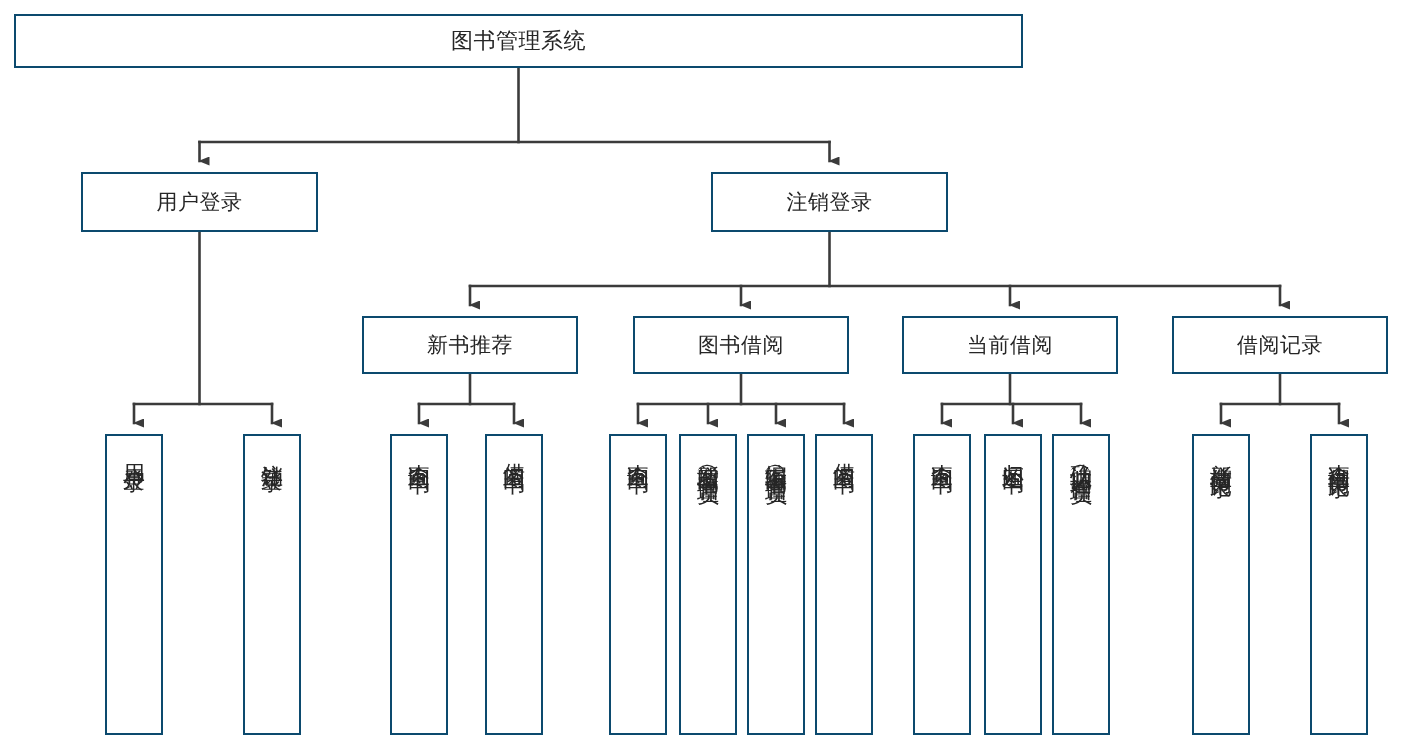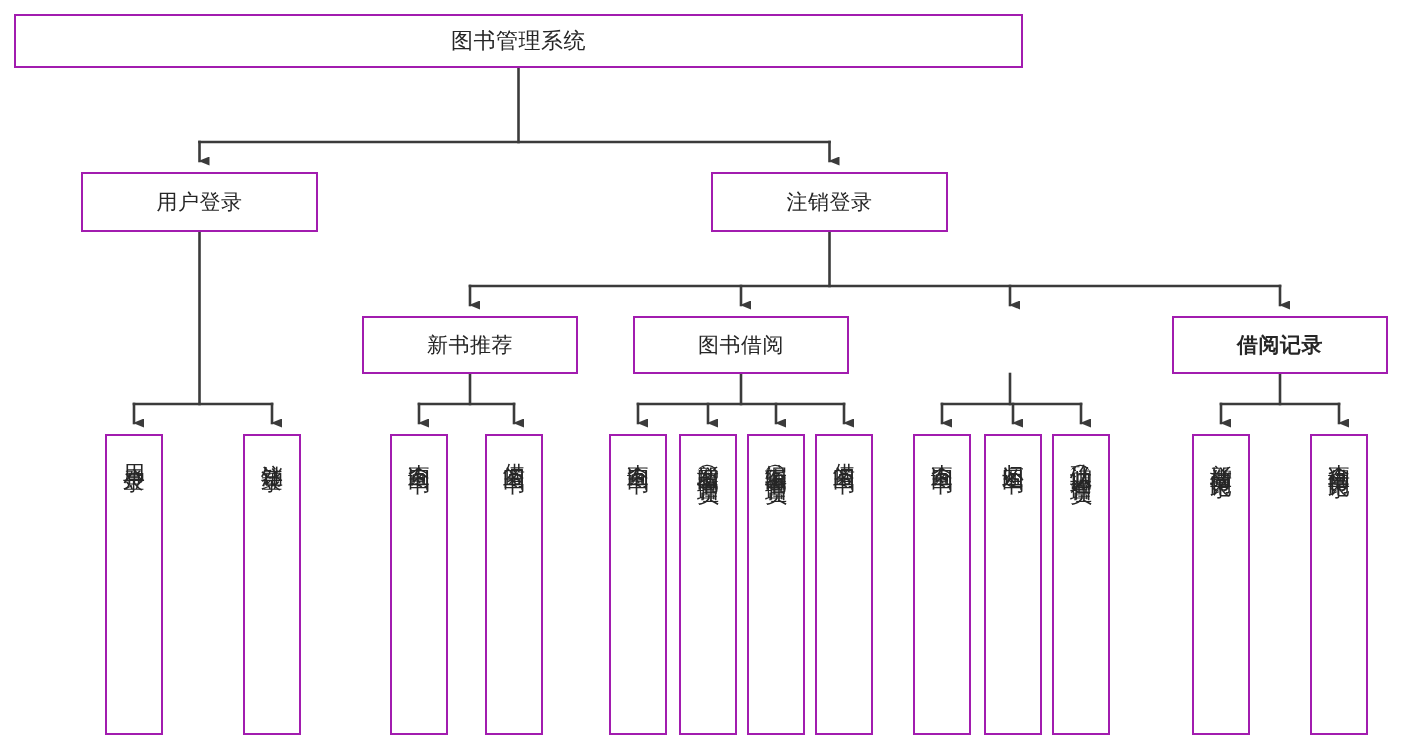--- a/index.html
+++ b/index.html
@@ -24,21 +24,21 @@
     position: absolute;
     left: 0;
     top: 0;
     width: 1405px;
     height: 747px;
     pointer-events: none;
   }
   .node {
     position: absolute;
     box-sizing: border-box;
-    border: 2px solid #a21caf;
+    border: 2px solid #0c4a6e;
     background: #ffffff;
     display: flex;
     align-items: center;
     justify-content: center;
     color: #262626;
   }
   .node .node-label {
     display: block;
     text-align: center;
     line-height: 1.08;
@@ -134,21 +134,24 @@
   <div class="node h" style="left:711px; top:172px; width:237px; height:60px;">
     <span class="node-label">注销登录</span>
   </div>
 
   <div class="node h" style="left:633px; top:316px; width:216px; height:58px;">
     <span class="node-label">图书借阅</span>
   </div>
   <div class="node h" style="left:362px; top:316px; width:216px; height:58px;">
     <span class="node-label">新书推荐</span>
   </div>
-  <div class="node h" style="left:1172px; top:316px; width:216px; height:58px;font-weight:bold;">
+  <div class="node h" style="left:902px; top:316px; width:216px; height:58px;">
+    <span class="node-label">当前借阅</span>
+  </div>
+  <div class="node h" style="left:1172px; top:316px; width:216px; height:58px;">
     <span class="node-label">借阅记录</span>
   </div>
 
   <div class="node v" style="left:105px; top:434px; width:58px; height:301px;">
     <span class="node-label">用户登录</span>
   </div>
   <div class="node v" style="left:243px; top:434px; width:58px; height:301px;">
     <span class="node-label">注销登录</span>
   </div>
 

